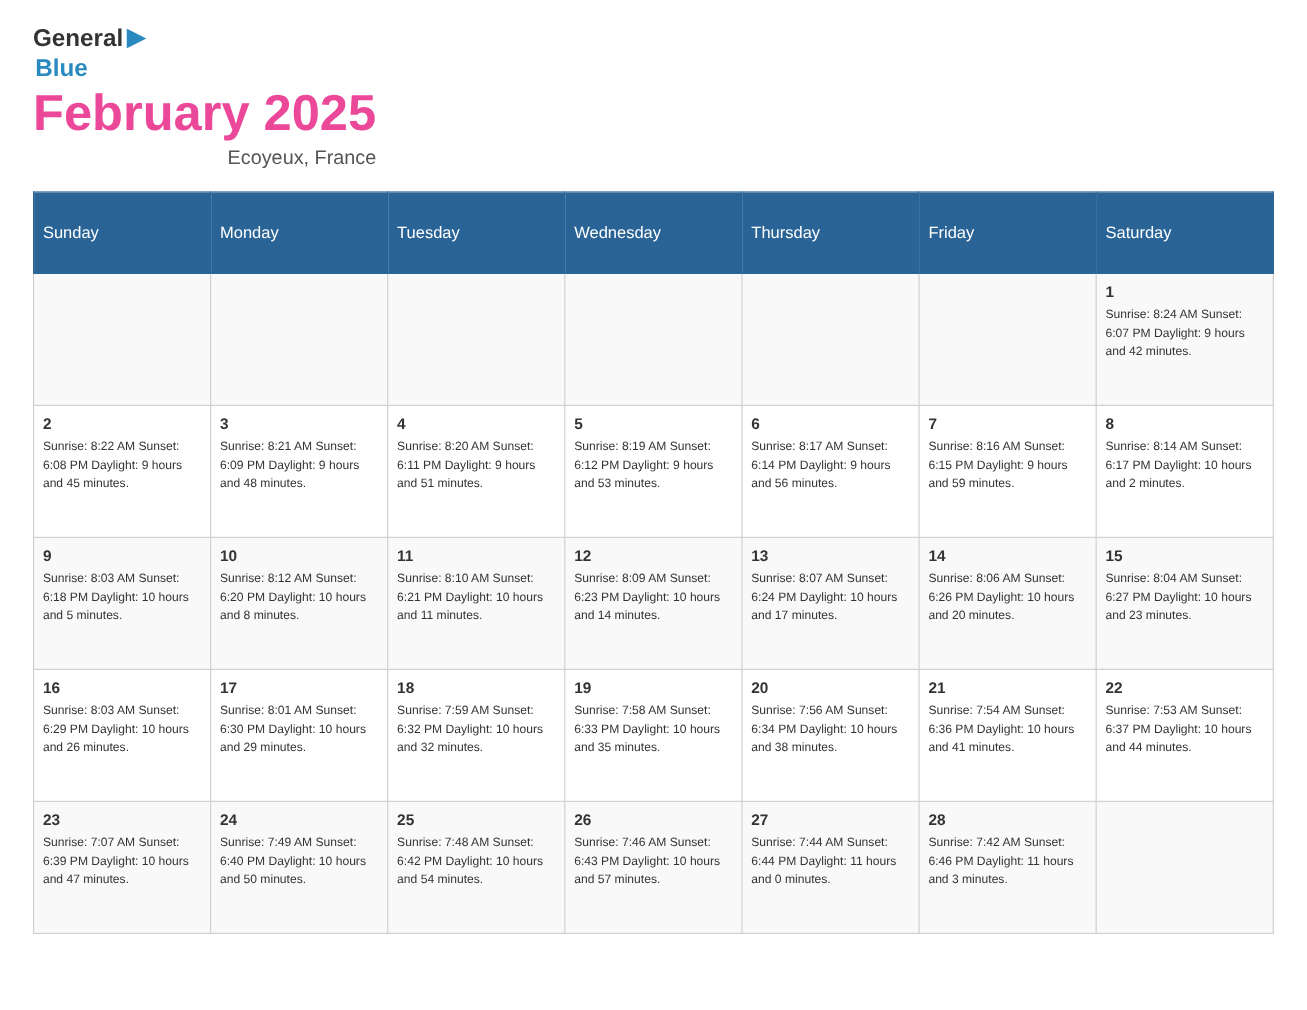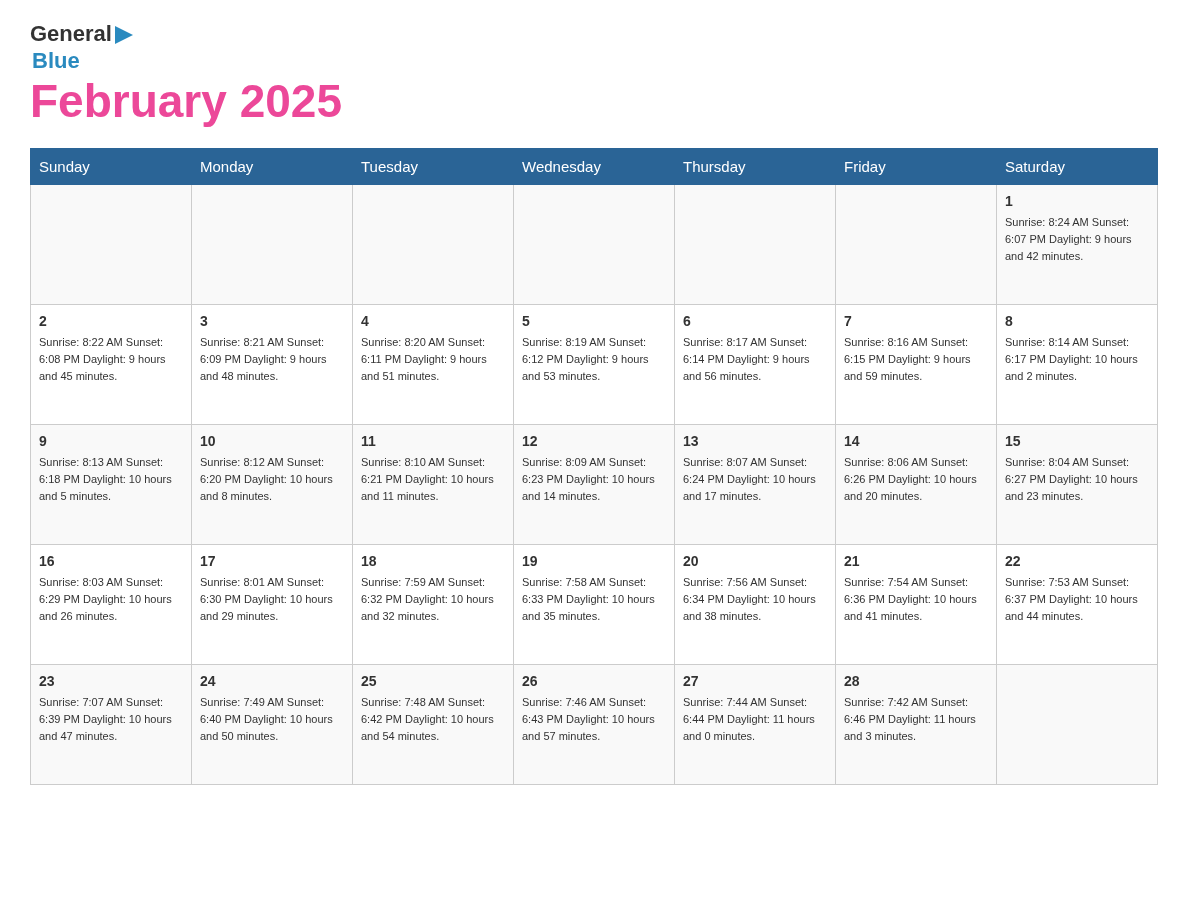--- a/index.html
+++ b/index.html
@@ -40,21 +40,21 @@
       margin-top: 4px;
     }
     table {
       width: 100%;
       border-collapse: collapse;
       table-layout: fixed;
     }
     thead tr th {
       background-color: #2a6496;
       color: #fff;
-      padding: 9px 8px;
+      padding: 28px 8px;
       font-size: 15px;
       font-weight: normal;
       text-align: left;
       border: 1px solid #2a6496;
     }
     tbody tr td {
       vertical-align: top;
       padding: 6px 8px;
       border: 1px solid #ccc;
       font-size: 12.5px;
@@ -104,20 +104,21 @@
           <polygon points="0,0 18,9 0,18" fill="#2a8abf"></polygon>
         </svg>
       </span>
     </div>
     <div class="logo-line2">
       <span class="logo-text-blue">Blue</span>
     </div>
   </div>
   <div class="title-block">
     <h1>February 2025</h1>
+    <div class="subtitle">Ecoyeux, France</div>
   </div>
 </div>
 
 <table>
   <thead>
     <tr>
     <th>Sunday</th>
         <th>Monday</th>
         <th>Tuesday</th>
         <th>Wednesday</th>
@@ -181,21 +182,21 @@
         <td>
           <span class="day-number">8</span>
           <div class="day-info">Sunrise: 8:14 AM
 Sunset: 6:17 PM
 Daylight: 10 hours and 2 minutes.</div>
         </td>
       </tr>
       <tr>
         <td>
           <span class="day-number">9</span>
-          <div class="day-info">Sunrise: 8:13 AM
+          <div class="day-info">Sunrise: 8:03 AM
 Sunset: 6:18 PM
 Daylight: 10 hours and 5 minutes.</div>
         </td>
         <td>
           <span class="day-number">10</span>
           <div class="day-info">Sunrise: 8:12 AM
 Sunset: 6:20 PM
 Daylight: 10 hours and 8 minutes.</div>
         </td>
         <td>

